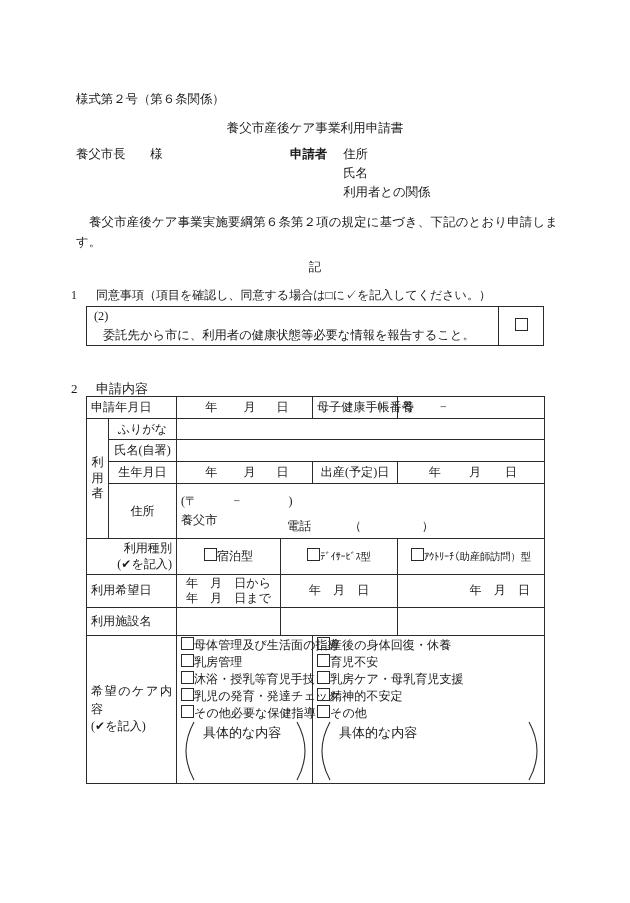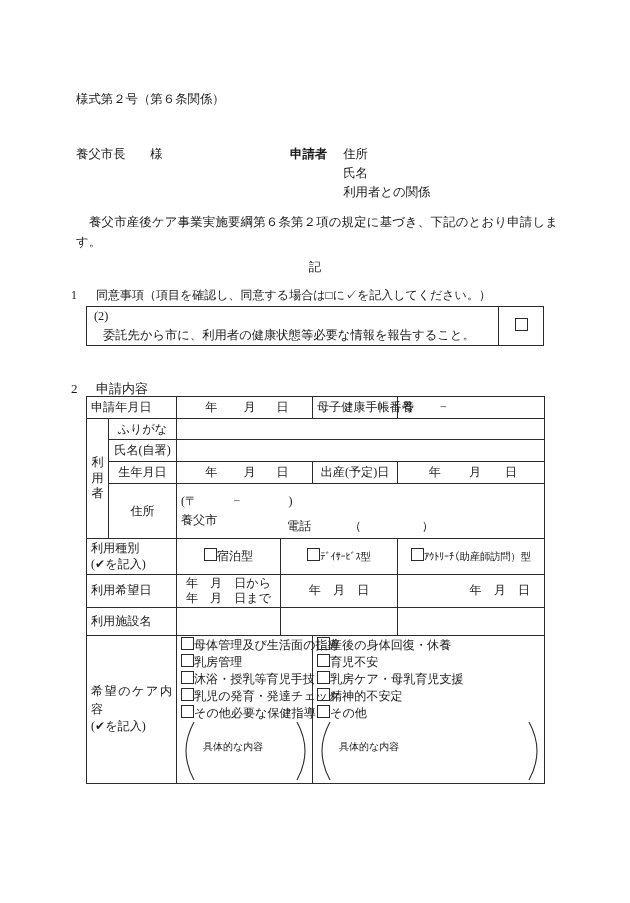--- a/index.html
+++ b/index.html
@@ -172,21 +172,21 @@
   .addr-line2 { white-space: nowrap; }
   .addr-tel {
     position: absolute;
     left: 0; right: 0;
     bottom: 2px;
     text-align: center;
     white-space: nowrap;
   }
 
   .type-label {
-    text-align: left;
+    text-align: right;
     padding-left: 6px;
     line-height: 1.35;
     white-space: nowrap;
   }
   .opt {
     text-align: center;
     white-space: nowrap;
     font-size: 12.1px;
   }
   .hw {
@@ -233,31 +233,31 @@
     color: #2b2b2b;
   }
   .bracket-box .paren svg { display: block; }
   .bracket-box .p-left { left: 4px; }
   .bracket-box .p-right { right: 2px; }
   .bracket-box .inner-text {
     position: absolute;
     left: 22px;
     top: 0;
     white-space: nowrap;
-    font-size: 10px;
-    margin-top: 16px;
+    font-size: 13px;
   }
 </style>
 </head>
 <body>
 
 <div class="page">
 
   <div class="doc-number">様式第２号（第６条関係）</div>
 
+  <div class="doc-title">養父市産後ケア事業利用申請書</div>
 
   <div class="addressee">養父市長　　様</div>
 
   <div class="applicant-block">
     <span class="applicant-label">申請者</span>
     <span class="applicant-fields">
       <span>住所</span>
       <span>氏名</span>
       <span>利用者との関係</span>
     </span>

